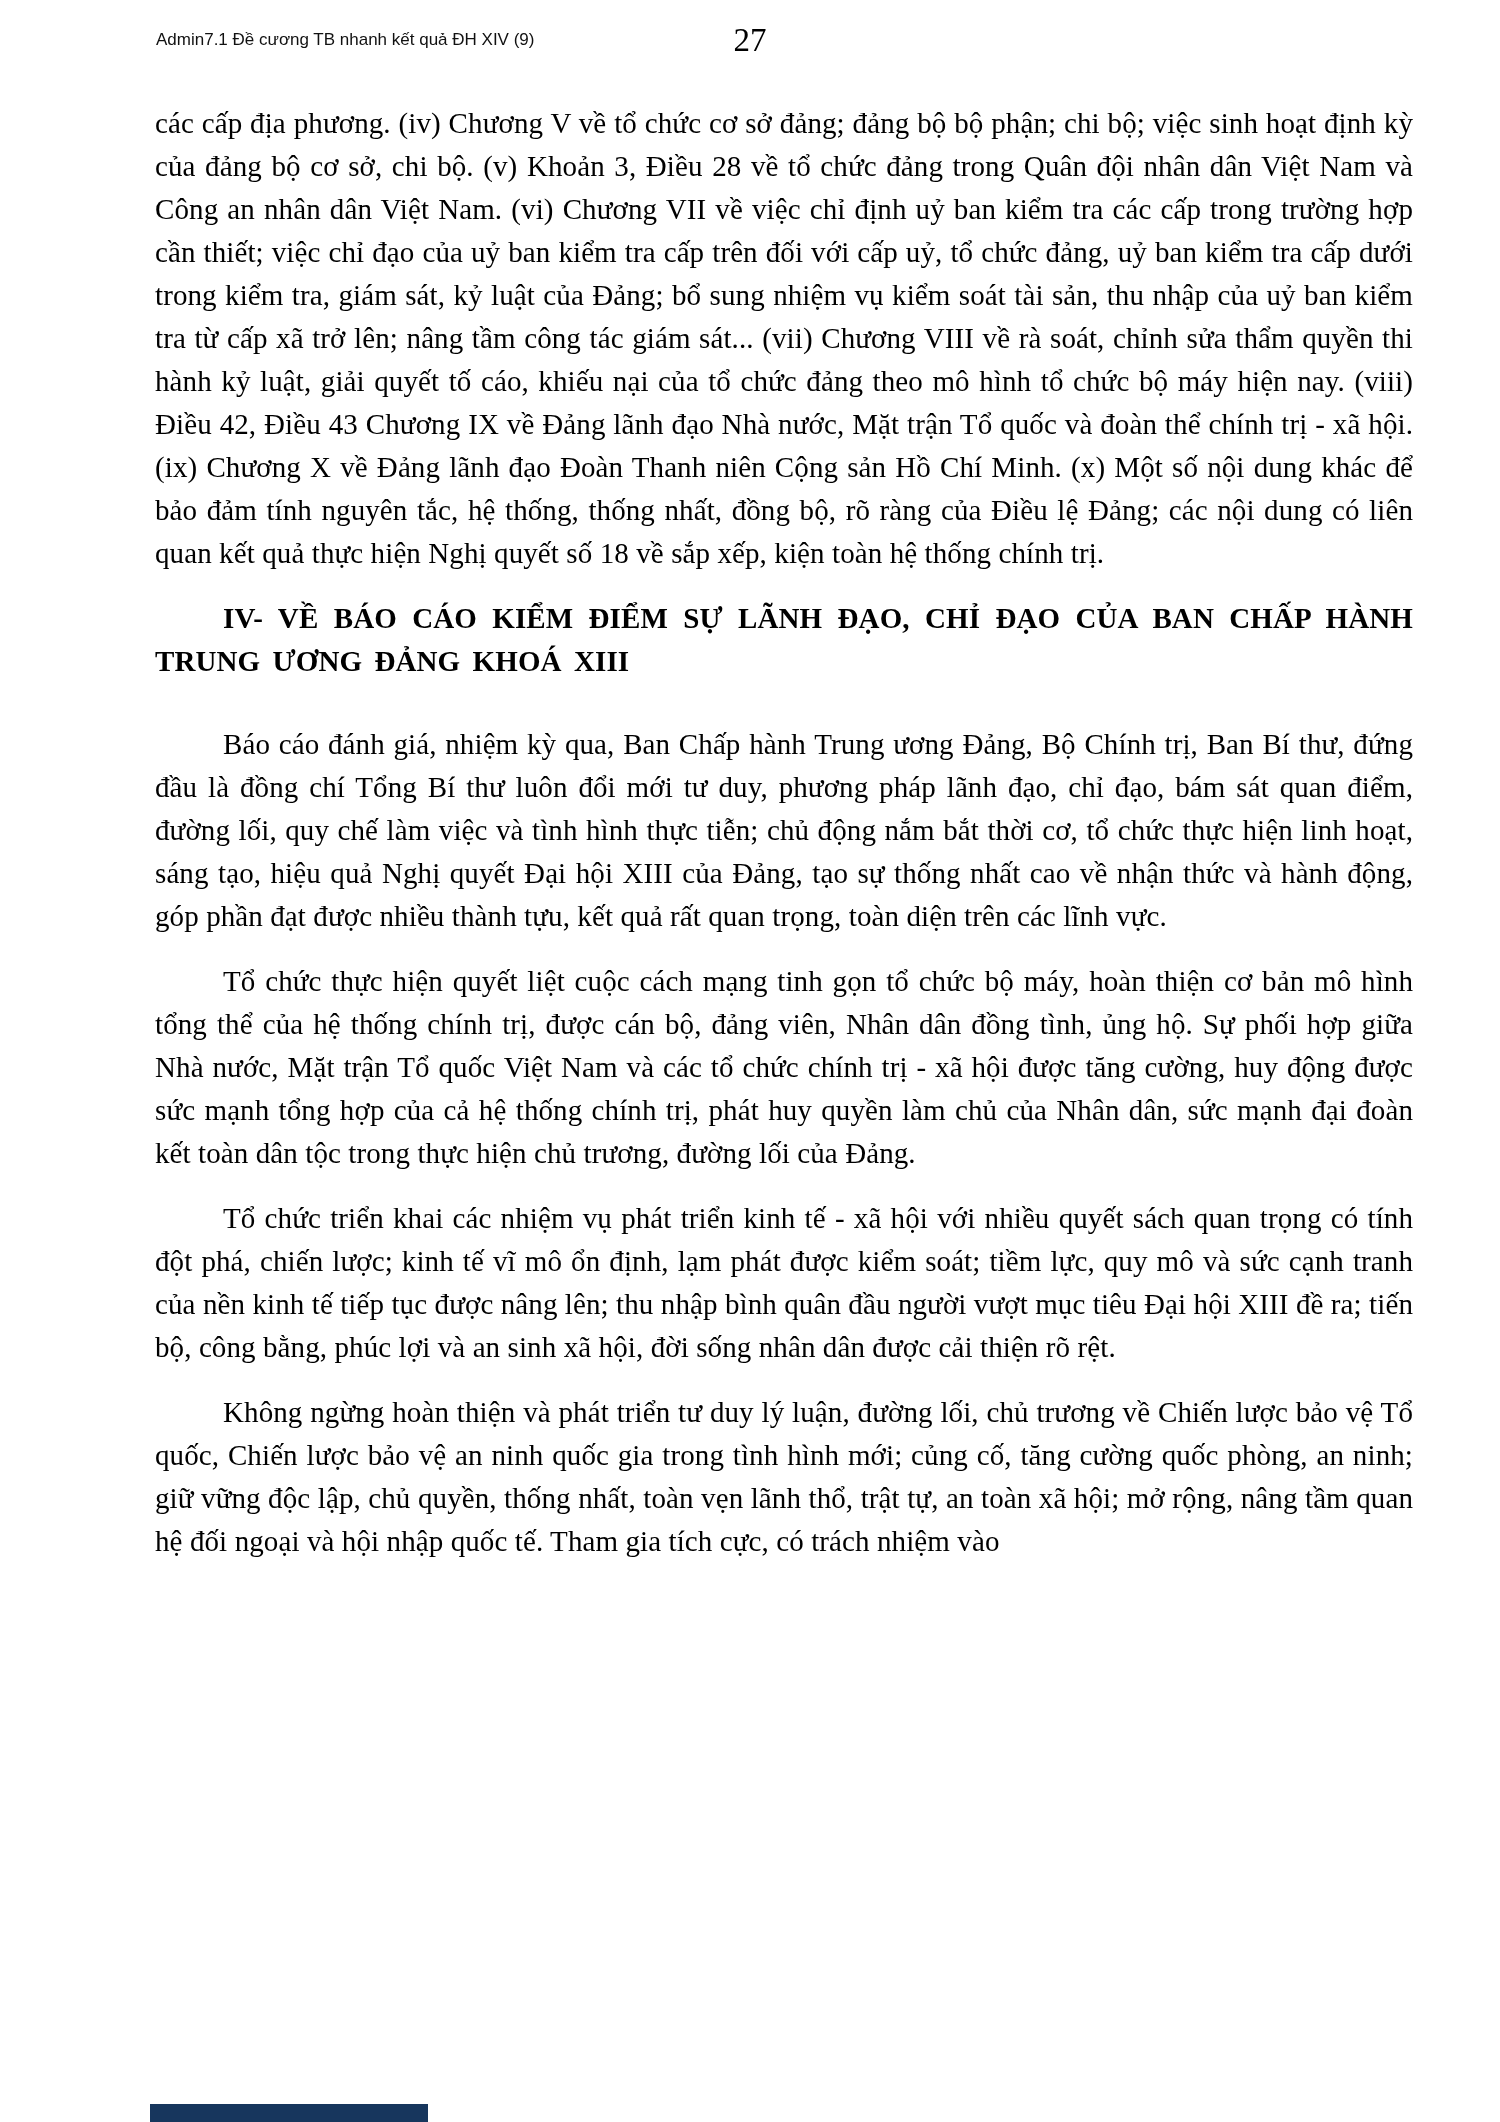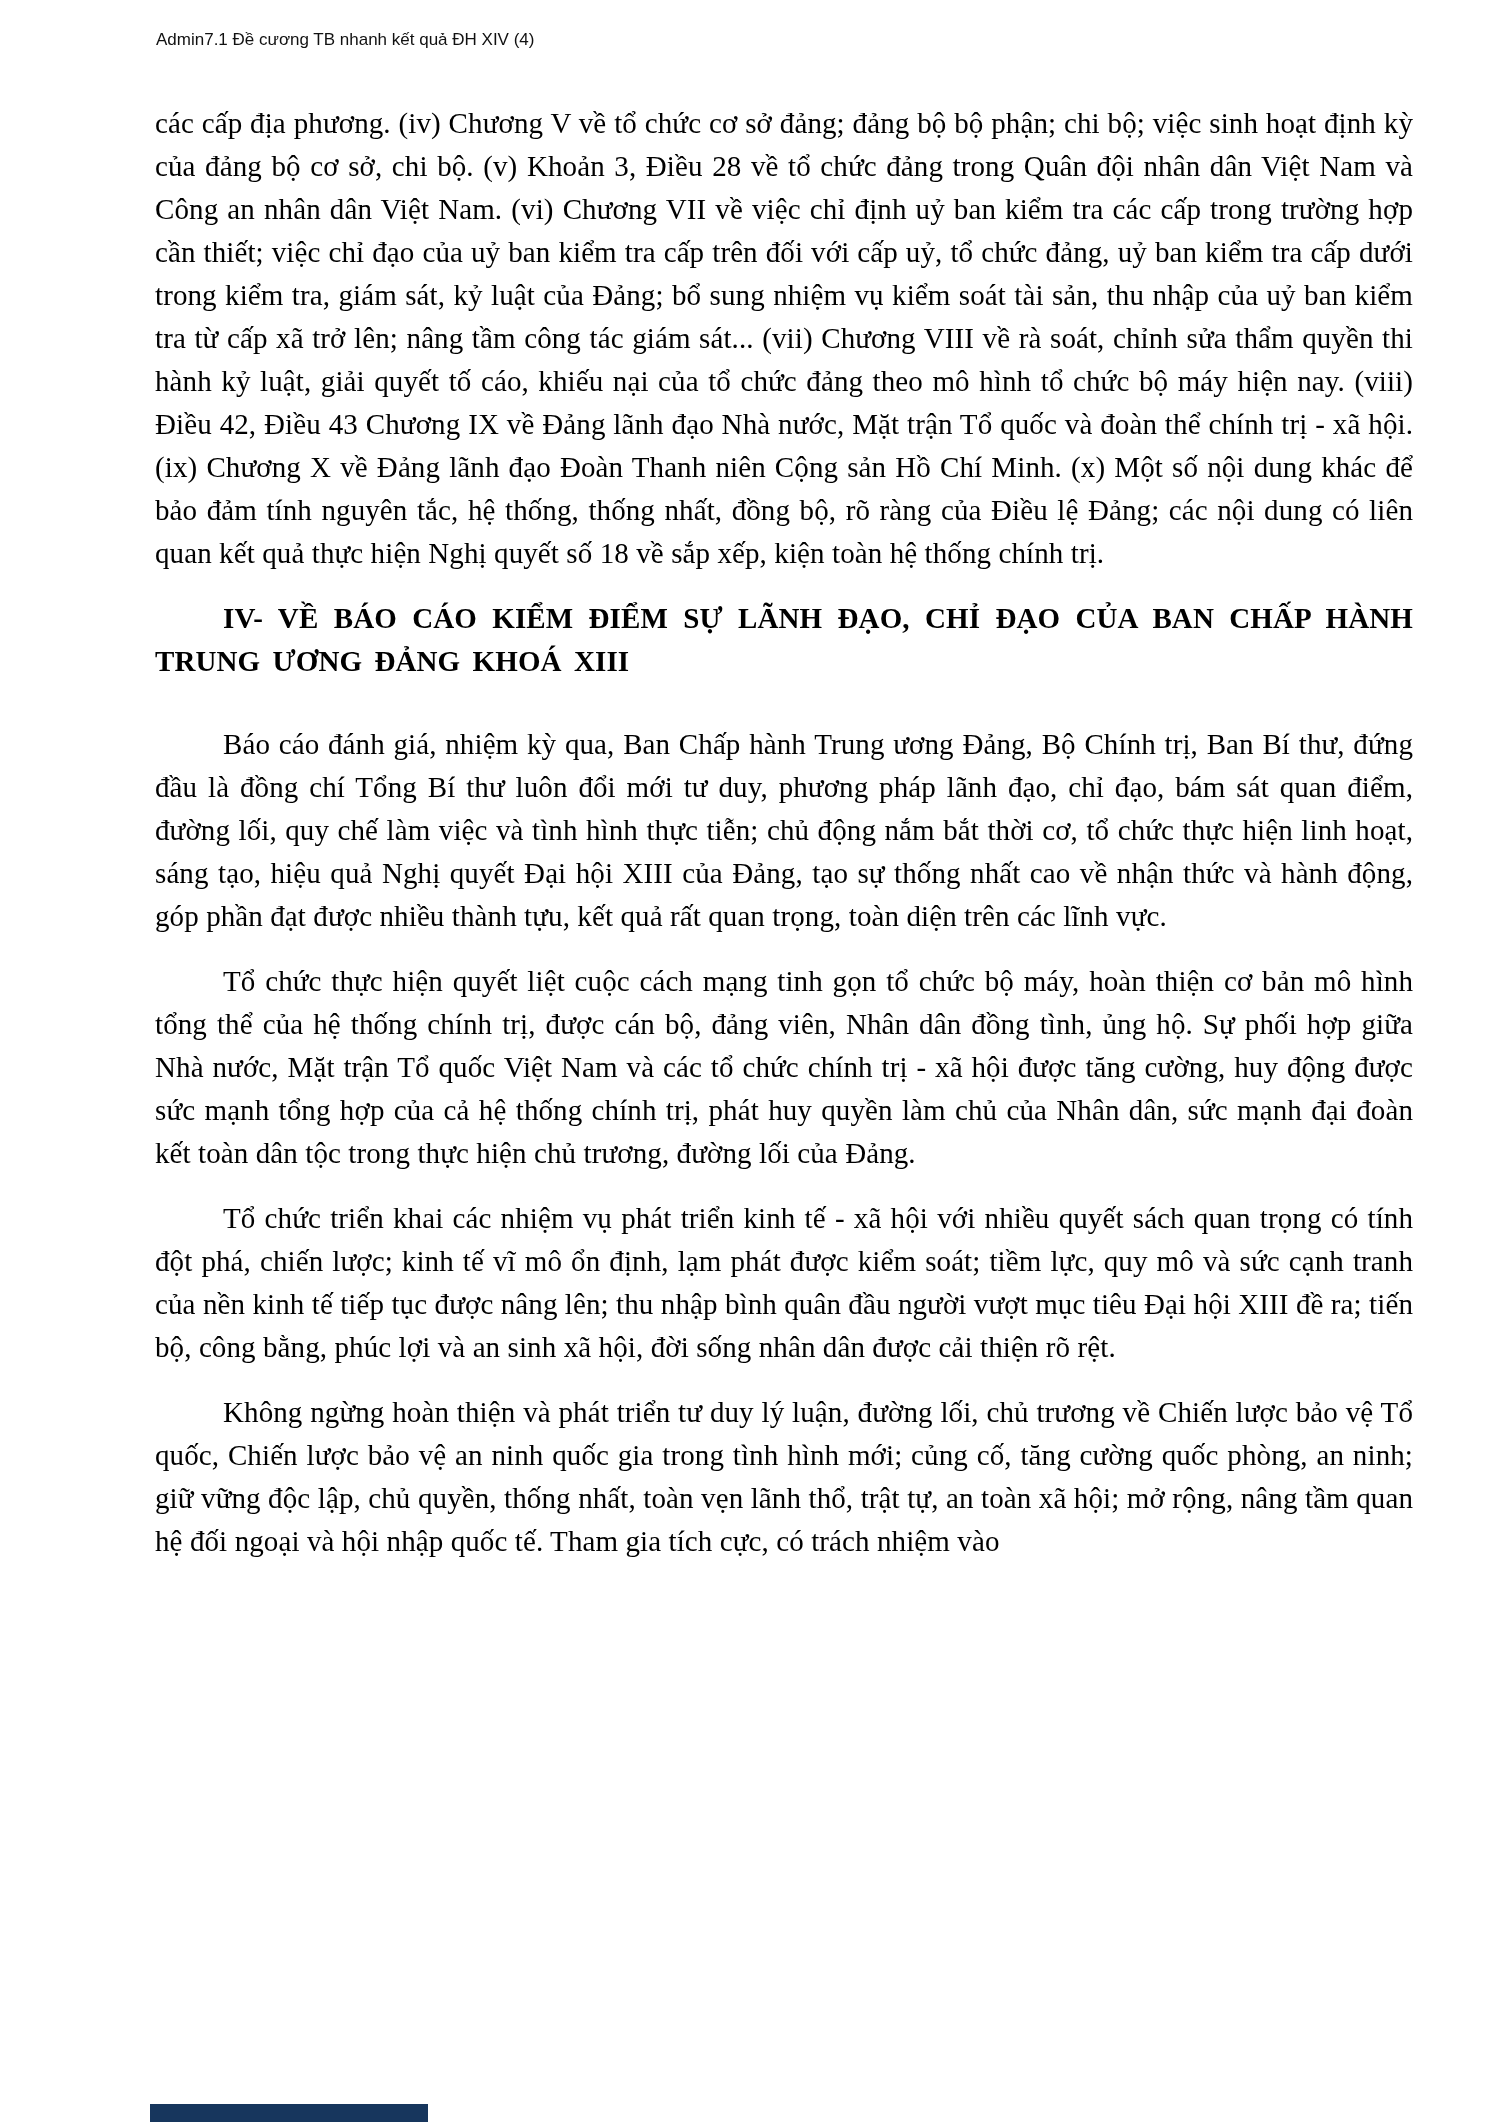--- a/index.html
+++ b/index.html
@@ -68,21 +68,22 @@
     height: 18px;
     background: #17365d;
   }
 </style>
 </head>
 <body>
 
 <div class="page">
 
   <div class="page-header">
-    <span class="doc-label">Admin7.1 Đề cương TB nhanh kết quả ĐH XIV (4)</span>
+    <span class="doc-label">Admin7.1 Đề cương TB nhanh kết quả ĐH XIV (9)</span>
+    <span class="page-num">27</span>
   </div>
 
   <div class="doc-body">
     <p class="para no-indent">các cấp địa phương. (iv) Chương V về tổ chức cơ sở đảng; đảng bộ bộ phận; chi bộ; việc sinh hoạt định kỳ của đảng bộ cơ sở, chi bộ. (v) Khoản 3, Điều 28 về tổ chức đảng trong Quân đội nhân dân Việt Nam và Công an nhân dân Việt Nam. (vi) Chương VII về việc chỉ định uỷ ban kiểm tra các cấp trong trường hợp cần thiết; việc chỉ đạo của uỷ ban kiểm tra cấp trên đối với cấp uỷ, tổ chức đảng, uỷ ban kiểm tra cấp dưới trong kiểm tra, giám sát, kỷ luật của Đảng; bổ sung nhiệm vụ kiểm soát tài sản, thu nhập của uỷ ban kiểm tra từ cấp xã trở lên; nâng tầm công tác giám sát... (vii) Chương VIII về rà soát, chỉnh sửa thẩm quyền thi hành kỷ luật, giải quyết tố cáo, khiếu nại của tổ chức đảng theo mô hình tổ chức bộ máy hiện nay. (viii) Điều 42, Điều 43 Chương IX về Đảng lãnh đạo Nhà nước, Mặt trận Tổ quốc và đoàn thể chính trị - xã hội. (ix) Chương X về Đảng lãnh đạo Đoàn Thanh niên Cộng sản Hồ Chí Minh. (x) Một số nội dung khác để bảo đảm tính nguyên tắc, hệ thống, thống nhất, đồng bộ, rõ ràng của Điều lệ Đảng; các nội dung có liên quan kết quả thực hiện Nghị quyết số 18 về sắp xếp, kiện toàn hệ thống chính trị.</p>
 
     <p class="section-heading">IV- VỀ BÁO CÁO KIỂM ĐIỂM SỰ LÃNH ĐẠO, CHỈ ĐẠO CỦA BAN CHẤP HÀNH TRUNG ƯƠNG ĐẢNG KHOÁ XIII</p>
 
     <p class="para">Báo cáo đánh giá, nhiệm kỳ qua, Ban Chấp hành Trung ương Đảng, Bộ Chính trị, Ban Bí thư, đứng đầu là đồng chí Tổng Bí thư luôn đổi mới tư duy, phương pháp lãnh đạo, chỉ đạo, bám sát quan điểm, đường lối, quy chế làm việc và tình hình thực tiễn; chủ động nắm bắt thời cơ, tổ chức thực hiện linh hoạt, sáng tạo, hiệu quả Nghị quyết Đại hội XIII của Đảng, tạo sự thống nhất cao về nhận thức và hành động, góp phần đạt được nhiều thành tựu, kết quả rất quan trọng, toàn diện trên các lĩnh vực.</p>
 
     <p class="para">Tổ chức thực hiện quyết liệt cuộc cách mạng tinh gọn tổ chức bộ máy, hoàn thiện cơ bản mô hình tổng thể của hệ thống chính trị, được cán bộ, đảng viên, Nhân dân đồng tình, ủng hộ. Sự phối hợp giữa Nhà nước, Mặt trận Tổ quốc Việt Nam và các tổ chức chính trị - xã hội được tăng cường, huy động được sức mạnh tổng hợp của cả hệ thống chính trị, phát huy quyền làm chủ của Nhân dân, sức mạnh đại đoàn kết toàn dân tộc trong thực hiện chủ trương, đường lối của Đảng.</p>

